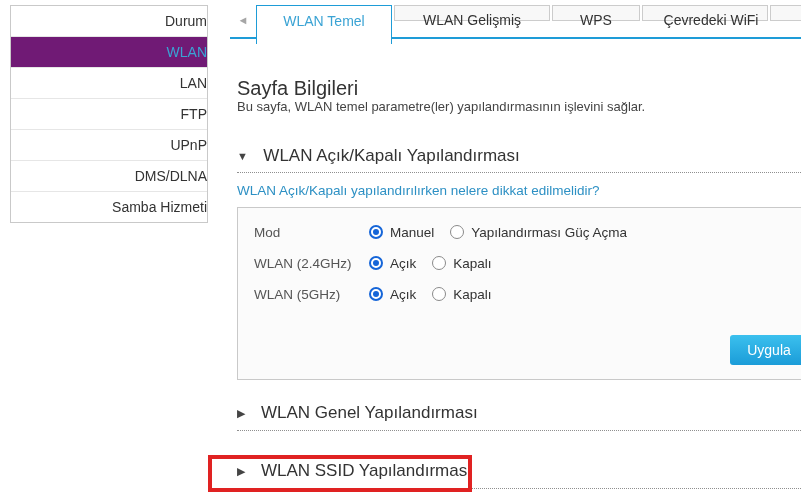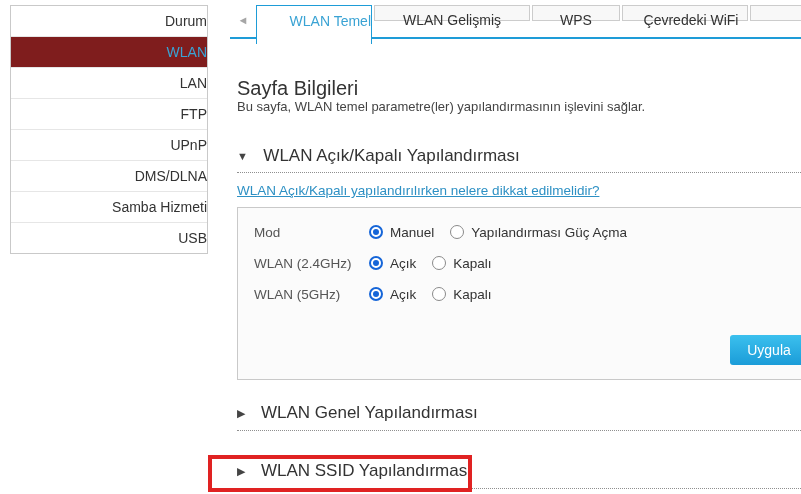--- a/index.html
+++ b/index.html
@@ -18,21 +18,21 @@
     border:1px solid #c9c9c9; background:#fff;
   }
   .sidebar-item {
     height:30px; line-height:30px; padding-left:20px;
     font-size:14px; color:#333;
     border-bottom:1px solid #e6e6e6; cursor:pointer;
     background:#fff;
     text-align:right;
   }
   .sidebar-item:last-child { border-bottom:none; }
-  .sidebar-item.active { background:#7f1d1d; color:#3aa3d4; }
+  .sidebar-item.active { background:#701a75; color:#3aa3d4; }
 
   
   .tabbar {
     position:absolute; left:230px; top:5px; width:571px; height:44px;
     overflow:hidden;
   }
   .tab-underline {
     position:absolute; left:0; top:32px; width:100%; height:2px;
     background:#1e9cd7; z-index:1;
   }
@@ -46,21 +46,21 @@
     text-align:center; font-size:14px; color:#333;
     background:#f8f8f8; border:1px solid #ccc;
     margin-right:2px; cursor:pointer; white-space:nowrap;
   }
   .tab.active {
     position:relative; z-index:3;
     height:39px; line-height:31px;
     background:#fff; color:#3aa3d4;
     border:1px solid #1e9cd7; border-bottom:none;
   }
-  .tab.w-temel   { width:116px;text-align:right; }
+  .tab.w-temel   { width:136px; }
   .tab.w-gelismis{ width:156px; }
   .tab.w-wps     { width:88px; }
   .tab.w-cevre   { width:126px;padding-left:12px; }
   .tab.w-partial { width:60px; }
 
   
   .page-title {
     position:absolute; left:237px; top:64px;
     font-size:20px; font-weight:400; color:#333;
   }
@@ -82,21 +82,21 @@
   .sec-arrow {
     display:inline-block; font-size:11px; color:#444;
     margin-right:11px; transform:translateY(-1px);
   }
   .sec-title { font-size:17px; color:#333; }
 
   
   .help-link {
     position:absolute; left:237px; top:183px;
     font-size:13.5px; color:#2d90c4;
-    text-decoration:underline; cursor:pointer;
+    cursor:pointer;
   }
 
   
   .form-box {
     position:absolute; left:237px; top:207px;
     width:572px; height:171px;
     border:1px solid #c9c9c9; background:#fbfbfb;
     box-sizing:content-box;
   }
   .form-rows { padding-top:15px; }
@@ -138,21 +138,20 @@
 <body>
 
 <nav class="sidebar">
   <div class="sidebar-item">Durum</div>
   <div class="sidebar-item active">WLAN</div>
   <div class="sidebar-item">LAN</div>
   <div class="sidebar-item">FTP</div>
   <div class="sidebar-item">UPnP</div>
   <div class="sidebar-item">DMS/DLNA</div>
   <div class="sidebar-item">Samba Hizmeti</div>
-  <div class="sidebar-item">USB</div>
 </nav>
 
 <div class="tabbar">
   <div class="tab-underline"></div>
   <div class="tabs">
     <div class="tab-scroll-left">◄</div>
     <div class="tab active w-temel">WLAN Temel</div>
     <div class="tab w-gelismis">WLAN Gelişmiş</div>
     <div class="tab w-wps">WPS</div>
     <div class="tab w-cevre">Çevredeki WiFi</div>

